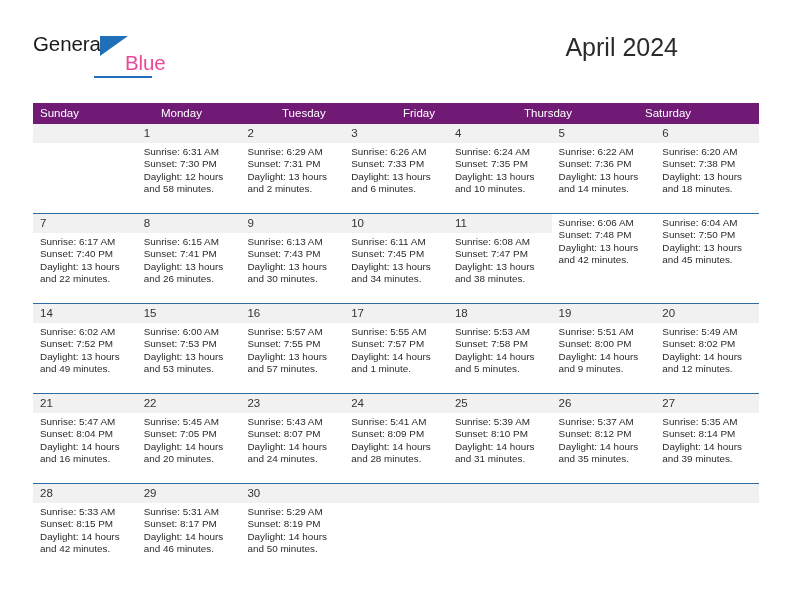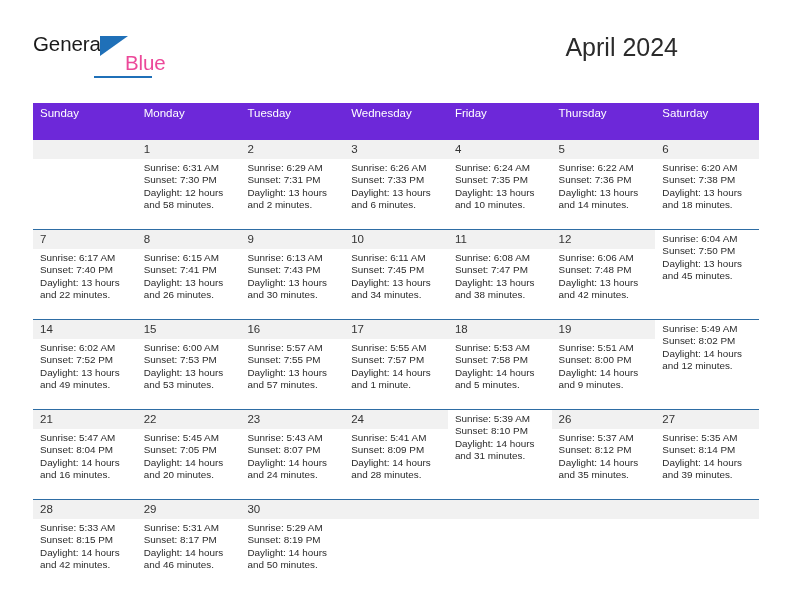--- a/index.html
+++ b/index.html
@@ -93,22 +93,22 @@
 
   
   .calendar {
     position: absolute;
     left: 33px;
     top: 103px;
     width: 726px;
   }
   .weekdays {
     display: flex;
-    background: #6d28d9;
-    height: 37px;
+    background: #701a75;
+    height: 21px;
   }
   .weekday {
     flex: 1 1 0;
     color: #ffffff;
     font-size: 11.5px;
     line-height: 21px;
     padding-left: 7px;
     box-sizing: border-box;
     white-space: nowrap;
     overflow: hidden;
@@ -165,21 +165,20 @@
     </div>
     <div class="title">April 2024</div>
     <div class="subtitle">Marks Tey, England, United Kingdom</div>
   </div>
 
   <div class="calendar">
     <div class="weekdays">
       <div class="weekday">Sunday</div>
       <div class="weekday">Monday</div>
       <div class="weekday">Tuesday</div>
-      <div class="weekday">Wednesday</div>
       <div class="weekday">Friday</div>
       <div class="weekday">Thursday</div>
       <div class="weekday">Saturday</div>
     </div>
 
     <div id="weeks-container">
         <div class="week">
           <div class="week-row">
             <div class="daycell">
               <div class="daynum-band">
@@ -311,23 +310,20 @@
                 <span class="daynum">11</span>
               </div>
               <div class="dayinfo">
                 <div>Sunrise: 6:08 AM</div>
                 <div>Sunset: 7:47 PM</div>
                 <div>Daylight: 13 hours</div>
                 <div>and 38 minutes.</div>
               </div>
             </div>
             <div class="daycell">
-              <div class="daynum-band">
-                <span class="daynum">12</span>
-              </div>
               <div class="dayinfo">
                 <div>Sunrise: 6:06 AM</div>
                 <div>Sunset: 7:48 PM</div>
                 <div>Daylight: 13 hours</div>
                 <div>and 42 minutes.</div>
               </div>
             </div>
             <div class="daycell">
               <div class="dayinfo">
                 <div>Sunrise: 6:04 AM</div>
@@ -400,20 +396,23 @@
                 <span class="daynum">19</span>
               </div>
               <div class="dayinfo">
                 <div>Sunrise: 5:51 AM</div>
                 <div>Sunset: 8:00 PM</div>
                 <div>Daylight: 14 hours</div>
                 <div>and 9 minutes.</div>
               </div>
             </div>
             <div class="daycell">
+              <div class="daynum-band">
+                <span class="daynum">20</span>
+              </div>
               <div class="dayinfo">
                 <div>Sunrise: 5:49 AM</div>
                 <div>Sunset: 8:02 PM</div>
                 <div>Daylight: 14 hours</div>
                 <div>and 12 minutes.</div>
               </div>
             </div>
           </div>
         </div>
         <div class="week">
@@ -456,20 +455,23 @@
                 <span class="daynum">24</span>
               </div>
               <div class="dayinfo">
                 <div>Sunrise: 5:41 AM</div>
                 <div>Sunset: 8:09 PM</div>
                 <div>Daylight: 14 hours</div>
                 <div>and 28 minutes.</div>
               </div>
             </div>
             <div class="daycell">
+              <div class="daynum-band">
+                <span class="daynum">25</span>
+              </div>
               <div class="dayinfo">
                 <div>Sunrise: 5:39 AM</div>
                 <div>Sunset: 8:10 PM</div>
                 <div>Daylight: 14 hours</div>
                 <div>and 31 minutes.</div>
               </div>
             </div>
             <div class="daycell">
               <div class="daynum-band">
                 <span class="daynum">26</span>

